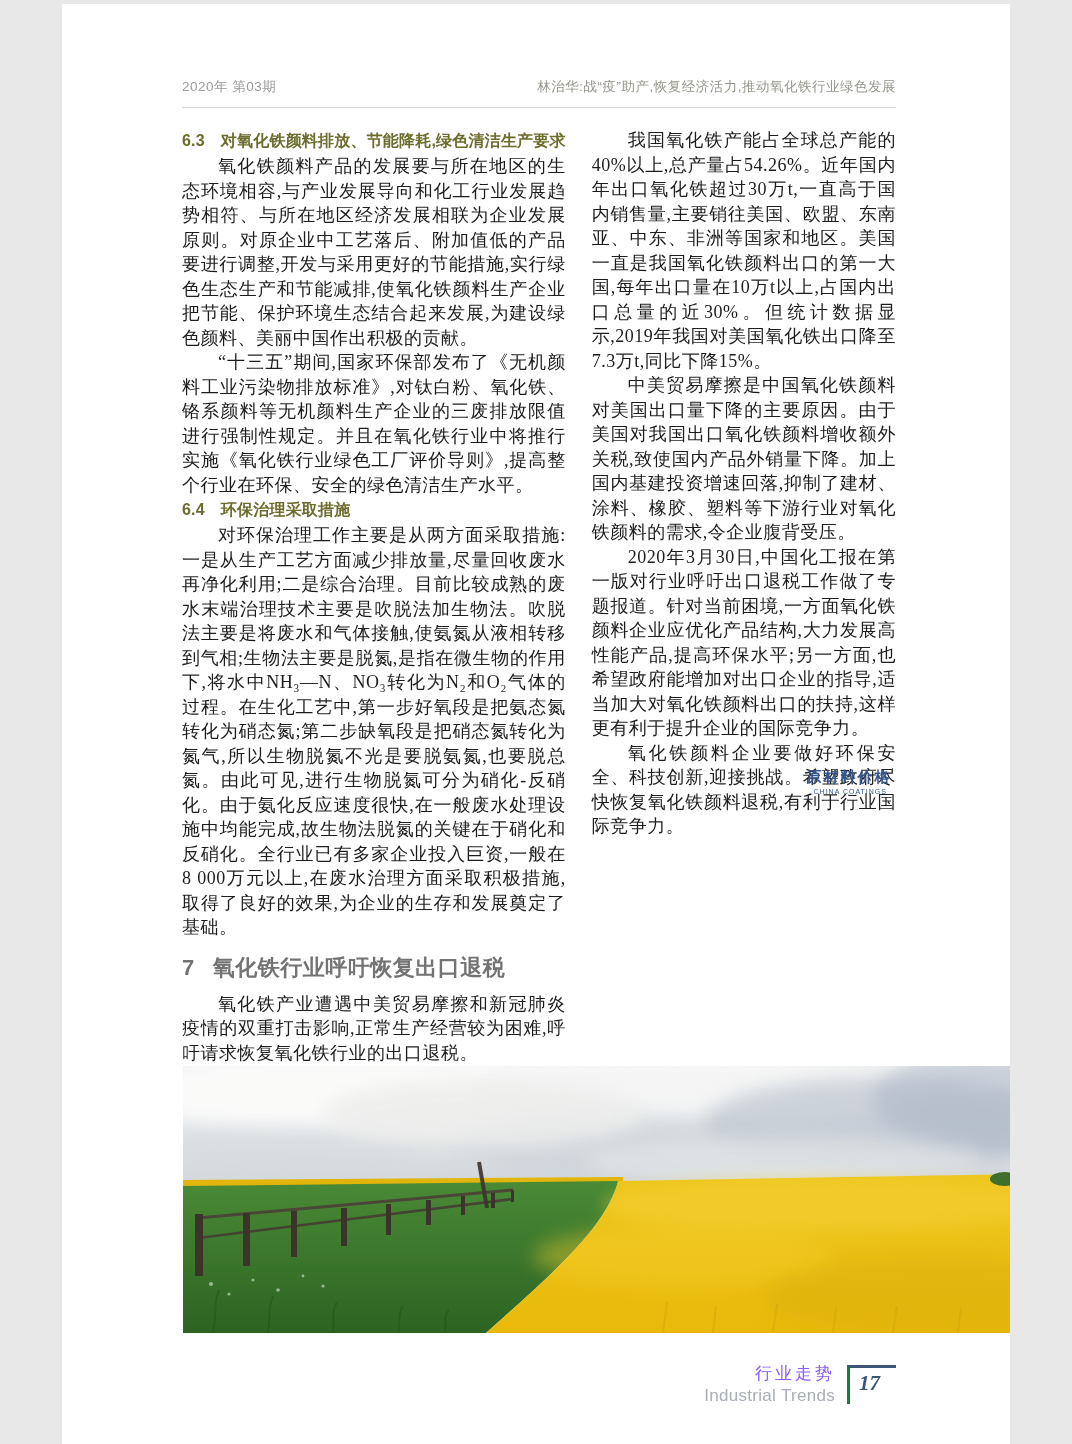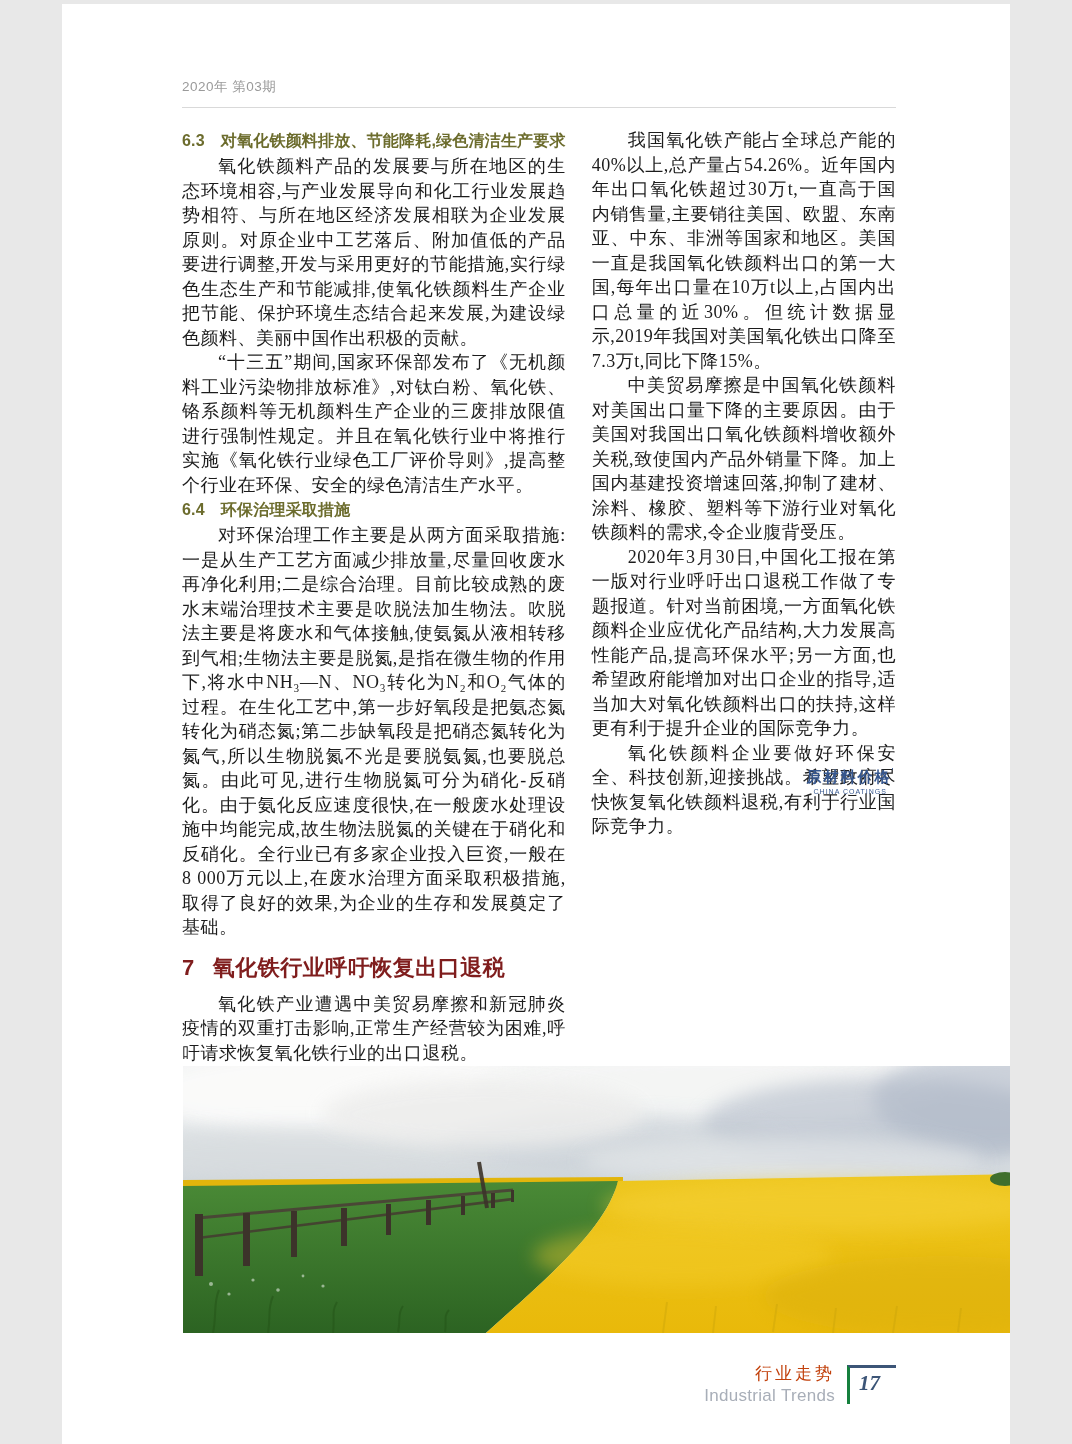--- a/index.html
+++ b/index.html
@@ -31,21 +31,21 @@
   .col p { text-indent:2em; }
 
   h3.sec2 {
     font-family:"Liberation Sans","DejaVu Sans",sans-serif;
     font-size:16px; font-weight:bold; color:#6c6c2d;
     line-height:26px; white-space:nowrap; letter-spacing:0.2px;
   }
   h3.sec2 .hnum { margin-right:16px; }
   h2.sec1 {
     font-family:"Liberation Sans","DejaVu Sans",sans-serif;
-    font-size:22px; font-weight:bold; color:#7f1d1d;
+    font-size:22px; font-weight:bold; color:#737373;
     line-height:30px; margin:13px 0 9px 0; letter-spacing:0.5px;
   }
   h2.sec1 .hnum { margin-right:18px; }
 
   .last-para-wrap { position:relative; }
   .brand-logo {
     position:absolute; right:2px; top:26px;
     text-align:center;
     font-family:"Liberation Sans","DejaVu Sans",sans-serif;
     color:#35568e; line-height:1.1;
@@ -60,38 +60,39 @@
     width:836px; height:267px; overflow:hidden;
   }
   .photo svg { display:block; width:100%; height:100%; }
 
   
   .pg-footer {
     position:absolute; right:114px; bottom:42px;
     display:flex; align-items:center; gap:12px;
   }
   .footer-label { text-align:right; font-family:"Liberation Sans","DejaVu Sans",sans-serif; }
-  .footer-label .cn { font-size:17px; color:#c2410c; letter-spacing:3px;font-family:Liberation Mono, monospace; }
+  .footer-label .cn { font-size:17px; color:#8b5cf6; letter-spacing:3px;font-family:Liberation Mono, monospace; }
   .footer-label .en { font-size:17px; color:#a8aeb8; margin-top:1px; letter-spacing:0.3px; }
   .page-num {
     border-top:3px solid #3c5577; border-left:3px solid #15803d;
     padding:3px 16px 8px 9px;
     font-family:"Liberation Serif","DejaVu Serif",serif;
     font-style:italic; font-weight:bold;
     font-size:21px; color:#3c5577;
   }
 </style>
 </head>
 <body>
 
 <div class="page">
   <div class="content">
 
     <div class="pg-header">
       <span class="issue">2020年  第03期</span>
+      <span class="running-title">林治华:战“疫”助产,恢复经济活力,推动氧化铁行业绿色发展</span>
     </div>
 
     <div class="columns">
 
       <div class="col">
         <h3 class="sec2"><span class="hnum">6.3</span><span>对氧化铁颜料排放、节能降耗,绿色清洁生产要求</span></h3>
         <p>氧化铁颜料产品的发展要与所在地区的生态环境相容,与产业发展导向和化工行业发展趋势相符、与所在地区经济发展相联为企业发展原则。对原企业中工艺落后、附加值低的产品要进行调整,开发与采用更好的节能措施,实行绿色生态生产和节能减排,使氧化铁颜料生产企业把节能、保护环境生态结合起来发展,为建设绿色颜料、美丽中国作出积极的贡献。</p>
         <p>“十三五”期间,国家环保部发布了《无机颜料工业污染物排放标准》,对钛白粉、氧化铁、铬系颜料等无机颜料生产企业的三废排放限值进行强制性规定。并且在氧化铁行业中将推行实施《氧化铁行业绿色工厂评价导则》,提高整个行业在环保、安全的绿色清洁生产水平。</p>
         <h3 class="sec2"><span class="hnum">6.4</span><span>环保治理采取措施</span></h3>
         <p>对环保治理工作主要是从两方面采取措施:一是从生产工艺方面减少排放量,尽量回收废水再净化利用;二是综合治理。目前比较成熟的废水末端治理技术主要是吹脱法加生物法。吹脱法主要是将废水和气体接触,使氨氮从液相转移到气相;生物法主要是脱氮,是指在微生物的作用下,将水中NH₃—N、NO₃转化为N₂和O₂气体的过程。在生化工艺中,第一步好氧段是把氨态氮转化为硝态氮;第二步缺氧段是把硝态氮转化为氮气,所以生物脱氮不光是要脱氨氮,也要脱总氮。由此可见,进行生物脱氮可分为硝化-反硝化。由于氨化反应速度很快,在一般废水处理设施中均能完成,故生物法脱氮的关键在于硝化和反硝化。全行业已有多家企业投入巨资,一般在8 000万元以上,在废水治理方面采取积极措施,取得了良好的效果,为企业的生存和发展奠定了基础。</p>

